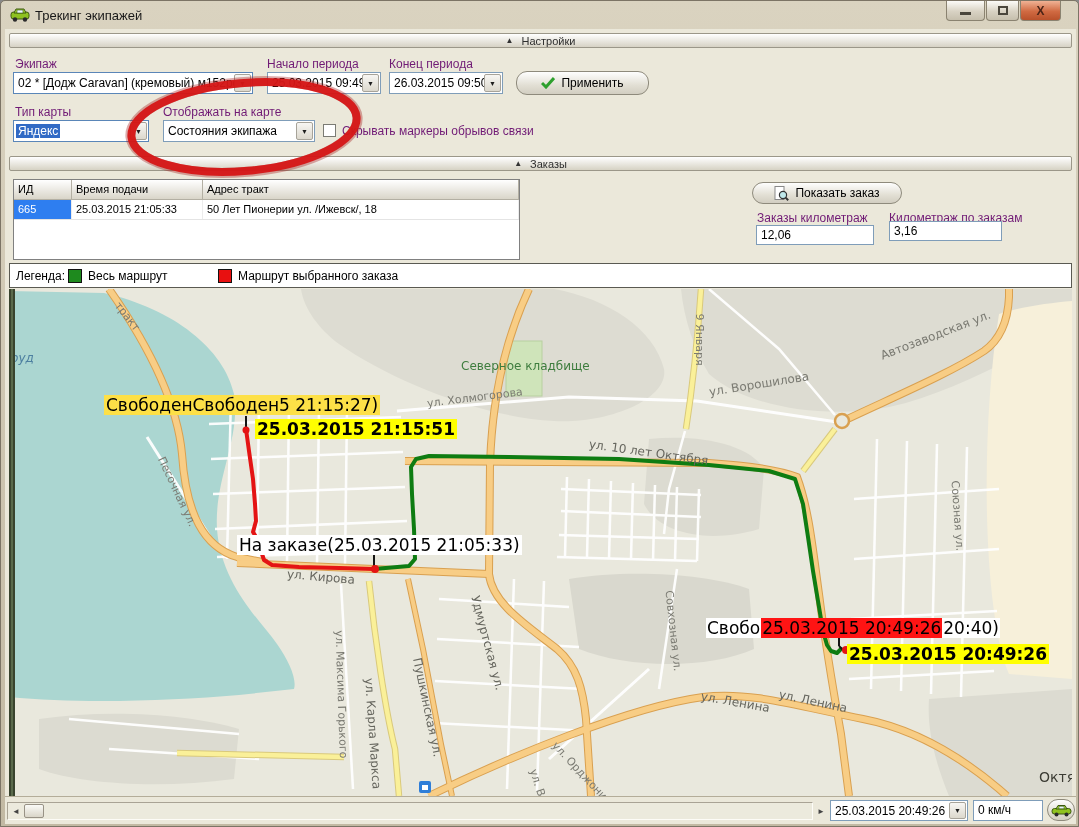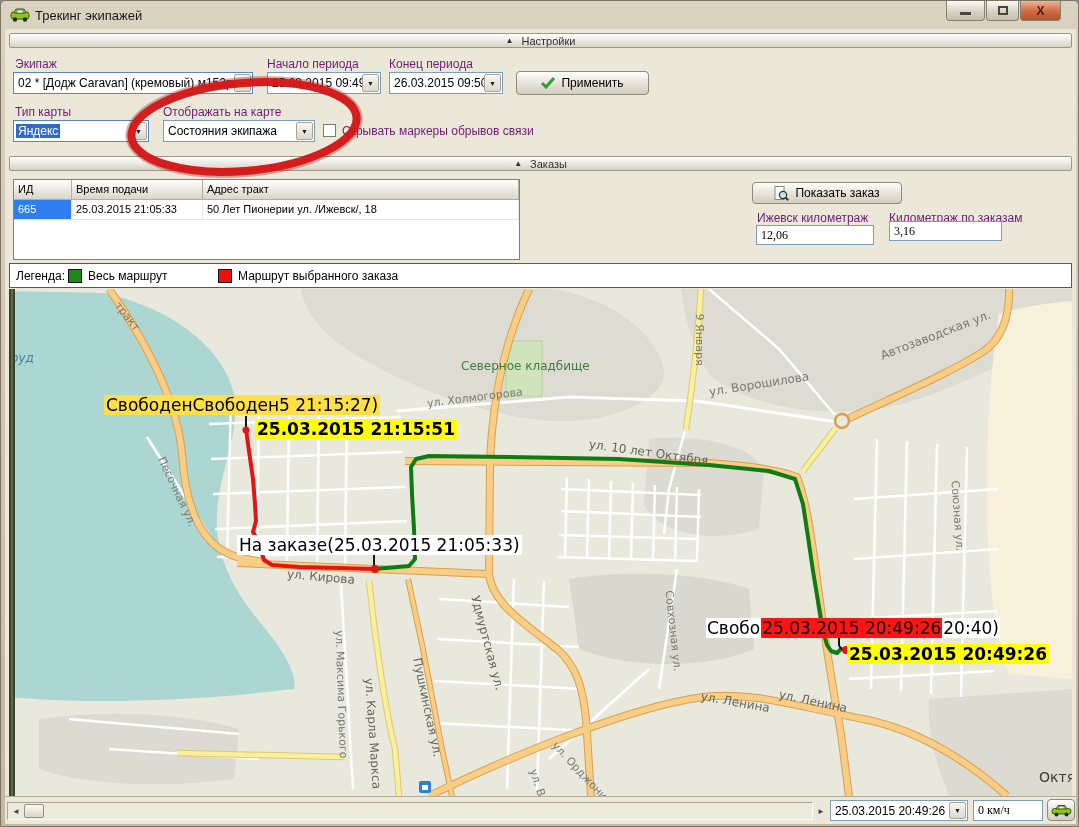--- a/index.html
+++ b/index.html
@@ -29,27 +29,27 @@
                display:flex; align-items:center; justify-content:center; gap:8px;
                font-size:11px; color:#2f2f2f; }
   .group-hdr .tri { font-size:8px; color:#333; }
   .lbl { position:absolute; font-size:12px; color:#701a75; white-space:nowrap; }
   .combo { position:absolute; height:22px; background:#fff; border:1px solid #7f9db9; }
   .combo .cval { position:absolute; left:4px; top:3px; font-size:12px; white-space:nowrap; overflow:hidden; max-width:calc(100% - 22px); }
   .combo .cval.selhl { background:#316ac5; color:#fff; padding:0 2px; left:2px; }
   .drop { position:absolute; right:1px; top:1px; bottom:1px; width:17px;
           background:linear-gradient(#f7f6f3,#dcd8cd); border:1px solid #a7a399; border-radius:2px;
           display:flex; align-items:center; justify-content:center; font-size:7px; color:#1d1d1d; }
-  .btn { position:absolute; border:1px solid #8e8a7c; border-radius:4px;
+  .btn { position:absolute; border:1px solid #8e8a7c; border-radius:11px;
          background:linear-gradient(#fefefe,#e2dfd4 60%,#d2cec1);
          display:flex; align-items:center; justify-content:center; gap:6px;
          font-size:12px; color:#000; }
   .checkbox { position:absolute; width:13px; height:13px; background:#fff; border:1px solid #7b7b74; }
   .field { position:absolute; height:20px; background:#fff; border:1px solid #7f9db9;
-           font-size:12px; padding:2px 0 0 4px;font-family:Liberation Serif, serif; }
+           font-size:12px; padding:2px 0 0 4px; }
   
   .table { position:absolute; left:8px; top:150px; width:507px; height:81px;
            background:#fff; border:1px solid #808080; }
   .thead { display:flex; height:20px; border-bottom:1px solid #b3afa3; }
   .th { background:linear-gradient(#ffffff,#d9d5c9); border-right:1px solid #b3afa3;
         font-size:11px; padding:3px 0 0 4px; }
   .trow { display:flex; height:20px; border-bottom:1px solid #e4e4e4; }
   .td { font-size:11px; padding:3px 4px 0 4px; border-right:1px solid #ececec; white-space:nowrap; overflow:hidden; }
   .c-id { width:58px; } .c-time { width:131px; } .c-addr { flex:1; }
   .td.c-id { background:#2e7ef0; color:#fff; }
@@ -173,21 +173,21 @@
     </div>
 
     <div class="btn" style="left:747px; top:153px; width:150px; height:22px">
       <svg width="15" height="15" viewBox="0 0 15 15">
         <rect x="1" y="0.5" width="9" height="13" fill="#fff" stroke="#888"></rect>
         <circle cx="9" cy="9" r="3.6" fill="#bfe8ea" stroke="#333" stroke-width="1.2"></circle>
         <line x1="11.6" y1="11.6" x2="14.2" y2="14.2" stroke="#333" stroke-width="2"></line>
       </svg>
       <span>Показать заказ</span>
     </div>
-    <span class="lbl" style="left:752px; top:182px">Ижевск километраж</span>
+    <span class="lbl" style="left:752px; top:182px">Заказы километраж</span>
     <span class="lbl" style="left:884px; top:182px">Километраж по заказам</span>
     <div class="field" style="left:751px; top:196px; width:118px">12,06</div>
     <div class="field" style="left:884px; top:192px; width:113px">3,16</div>
 
     <div class="legend">
       <span class="lt" style="left:6px">Легенда:</span>
       <span class="swatch" style="left: 58px; background: rgb(30, 138, 30);" id="sw-green"></span>
       <span class="lt" style="left:78px">Весь маршрут</span>
       <span class="swatch" style="left: 208px; background: rgb(232, 16, 16);" id="sw-red"></span>
       <span class="lt" style="left:228px">Маршрут выбранного заказа</span>

